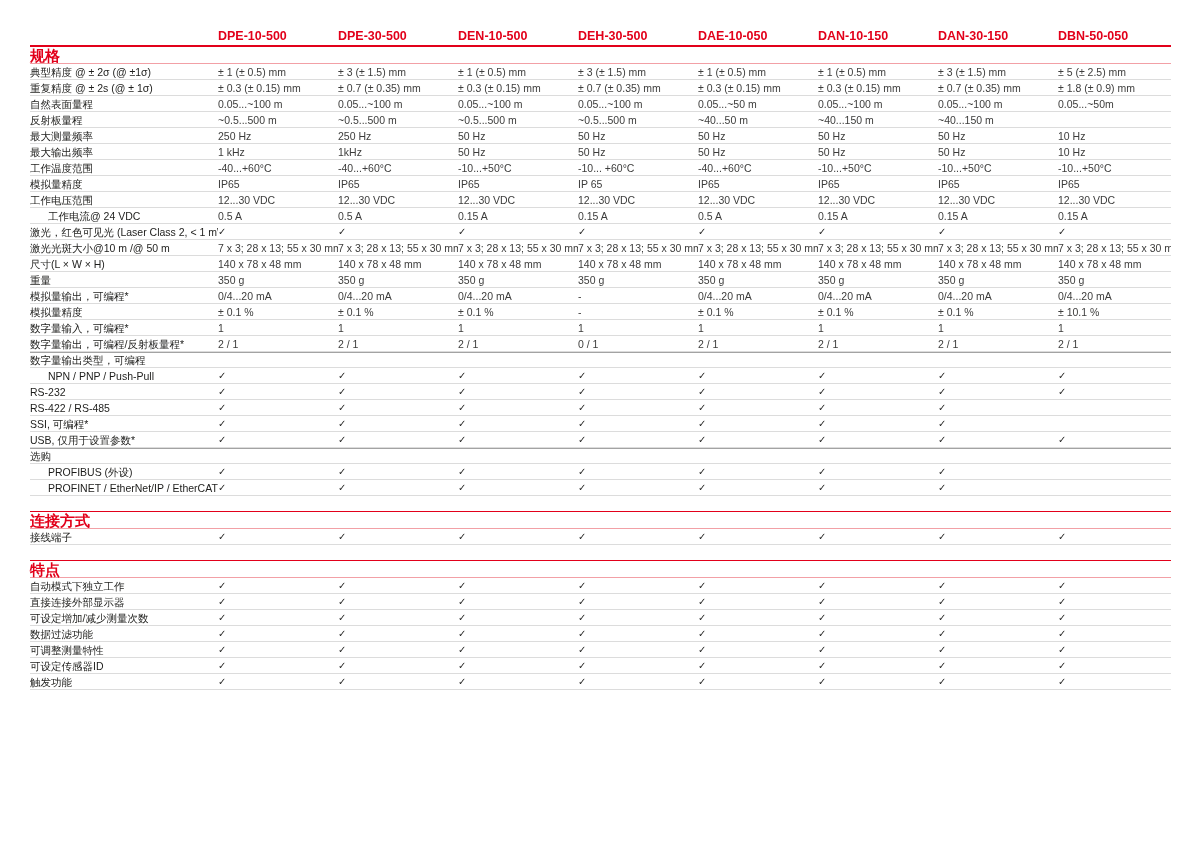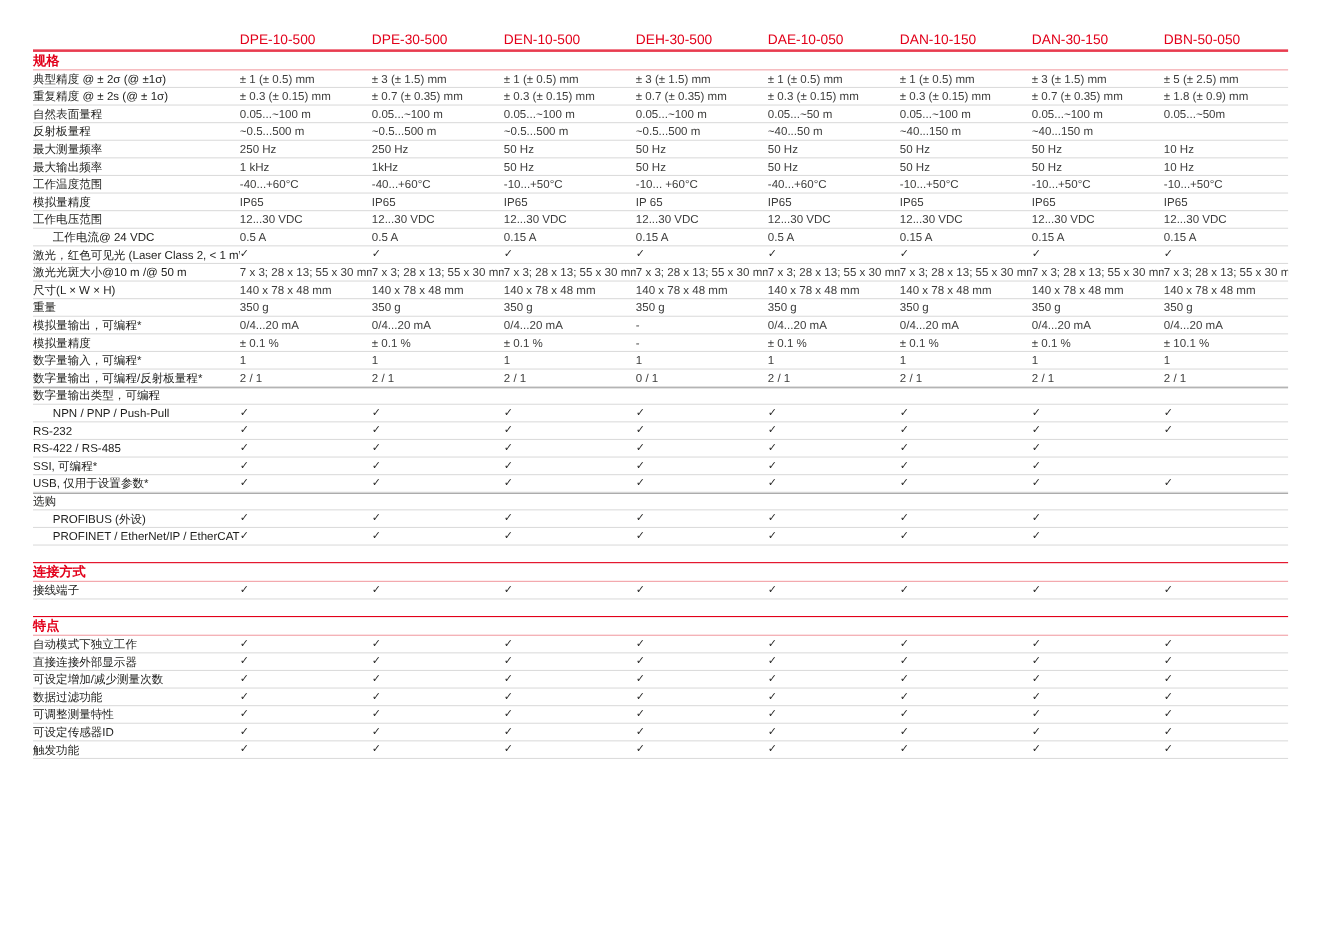--- a/index.html
+++ b/index.html
@@ -18,30 +18,30 @@
     align-items:center;min-height:16px;border-bottom:1px solid var(--divider);
     font-size:10.5px;line-height:12px;}
   .row .cell{padding:1px 6px 1px 0;white-space:nowrap;overflow:hidden;}
   .row .label{color:#1d1d1b;}
   .row .label.indent{padding-left:18px;}
   .row .value{color:var(--text);}
   .row .value.check{font-size:10px;color:#2b2b2a;}
 
   .product-row{min-height:20px;border-bottom:1.5px solid var(--red);
     align-items:end;}
-  .product-row .product-name{color:var(--red);font-weight:normal;
+  .product-row .product-name{color:var(--red);font-weight:bold;
     font-size:12.5px;line-height:14px;padding-bottom:2px;}
 
   .order-row{border-bottom:none;}
   .order-row .label{color:var(--red);font-weight:bold;}
   .order-row .value{color:var(--red);}
 
   .section-head{border-top:1.5px solid var(--red);
     border-bottom:1px solid var(--pink);
-    color:var(--red);font-weight:bold;font-size:12px;line-height:13px;
+    color:var(--red);font-weight:bold;font-size:15px;line-height:13px;
     padding:2px 0 1px 0;}
   .section-head.gapped{margin-top:15px;}
 
   .row.subhead{border-top:1px solid #a3a3a3;}
   .row.subhead .label{color:#1d1d1b;}
 </style>
 </head>
 <body>
 
 <div class="page">

